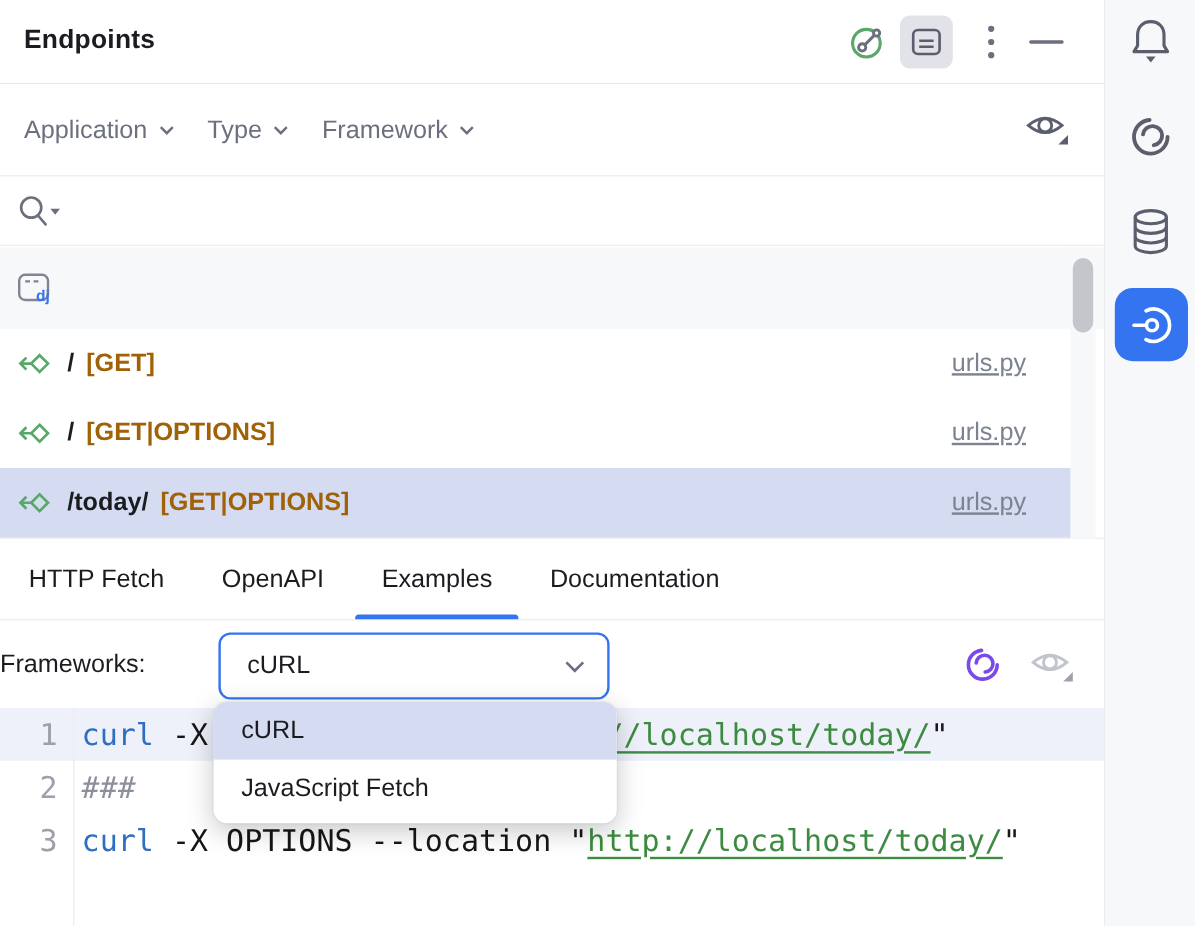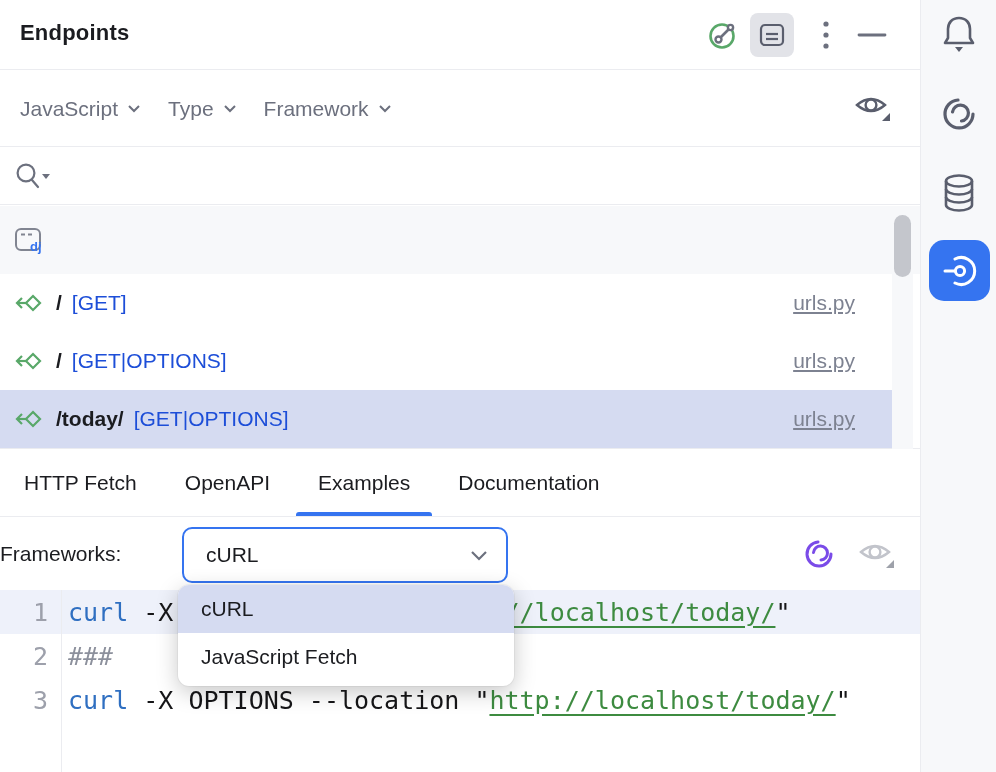--- a/index.html
+++ b/index.html
@@ -23,21 +23,21 @@
   
   .search { position:absolute; left:0; top:148px; width:100%; height:57px; border-bottom:1px solid #ebecf0; display:flex; align-items:center; padding-left:14px; }
 
   
   .list { position:absolute; left:0; top:206px; width:100%; height:243px; border-bottom:1px solid #ebecf0; background:#fff; }
   .group-row { position:absolute; left:0; top:0; width:100%; height:68px; background:#f7f8fa; display:flex; align-items:center; padding-left:14px; }
   .group-label { margin-left:12px; font-size:21px; color:#1b1c20; }
   .ep-row { position:absolute; left:0; width:893px; height:58px; display:flex; align-items:center; padding-left:14px; }
   .ep-row.selected { background:#d5dbf1; }
   .ep-path { margin-left:12px; font-size:21px; font-weight:600; color:#1b1c20; white-space:pre; }
-  .ep-methods { margin-left:10px; font-size:21px; font-weight:400; color:#1d4ed8; }
+  .ep-methods { margin-left:10px; font-size:21px; font-weight:700; color:#a16207; }
   .ep-file { position:absolute; right:38px; font-size:21px; color:#7d8291;text-decoration:underline; }
   .scroll-track { position:absolute; right:7px; top:0; width:21px; height:243px; background:#f7f8fa; }
   .scroll-thumb { position:absolute; left:2px; top:9px; width:17px; height:62px; background:#c4c6cc; border-radius:9px; }
 
   
   .tabs { position:absolute; left:0; top:450px; width:100%; height:67px; border-bottom:1px solid #ebecf0; display:flex; align-items:stretch; }
   .tab { position:relative; display:flex; align-items:center; padding:0 24px; font-size:21px; color:#1b1c20; cursor:default; }
   .tab.active::after { content:""; position:absolute; left:2px; right:2px; bottom:0; height:4px; background:#3574f0; border-radius:3px 3px 0 0; }
 
   
@@ -105,21 +105,21 @@
 
       <div class="hdr-ic" style="left:850px;">
         <svg width="30" height="6" viewBox="0 0 30 6">
           <line x1="2" y1="3" x2="28" y2="3" stroke="#6c707e" stroke-width="2.8" stroke-linecap="round"></line>
         </svg>
       </div>
     </div>
 
     <div class="filters">
       <div class="filter">
-        <span>JavaScript</span>
+        <span>Application</span>
         <svg width="14" height="9" viewBox="0 0 14 9">
             <polyline points="2,2 7,7 12,2" fill="none" stroke="#6c707e" stroke-width="2"></polyline>
           </svg>
       </div>
       <div class="filter">
         <span>Type</span>
         <svg width="14" height="9" viewBox="0 0 14 9">
             <polyline points="2,2 7,7 12,2" fill="none" stroke="#6c707e" stroke-width="2"></polyline>
           </svg>
       </div>

